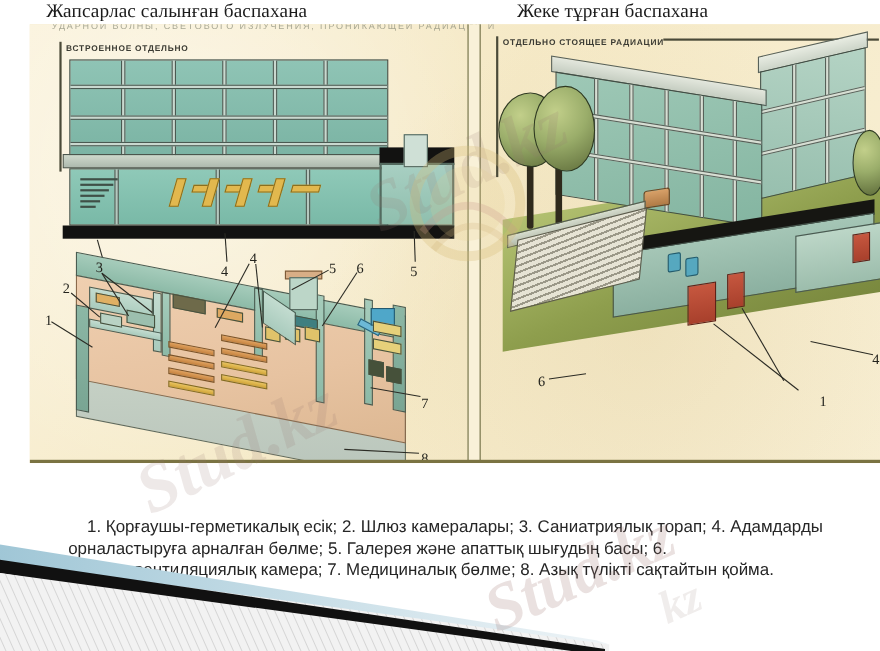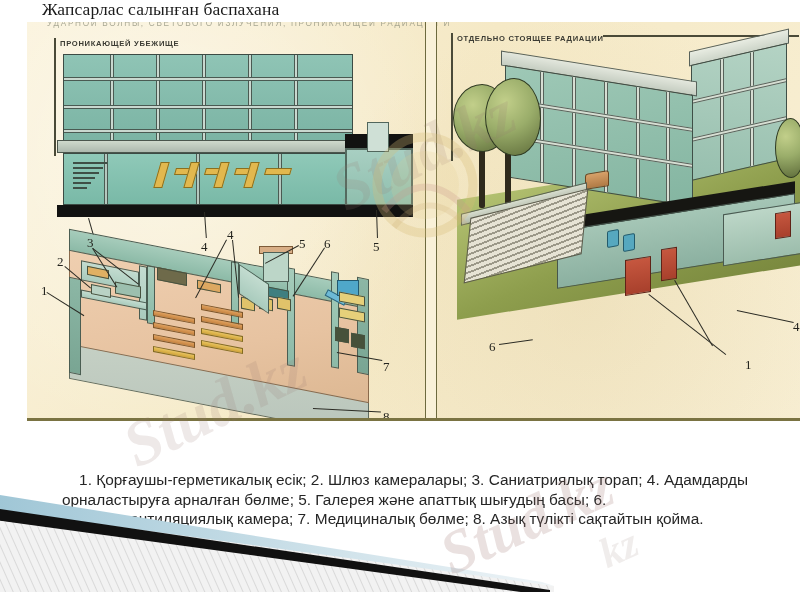--- a/index.html
+++ b/index.html
@@ -306,30 +306,31 @@
     transform: translate(-50%,-50%) ;
     pointer-events:none;
   }
 </style>
 </head>
 <body>
 
 <div id="slide">
 
   <div class="hdr" id="hdr-left">Жапсарлас салынған баспахана</div>
+  <div class="hdr" id="hdr-right">Жеке тұрған баспахана</div>
 
   <div id="figure">
     <div class="paper-grain"></div>
 
     <div id="cutoff-strip">УДАРНОЙ  ВОЛНЫ,  СВЕТОВОГО  ИЗЛУЧЕНИЯ,  ПРОНИКАЮЩЕЙ  РАДИАЦИИ  И</div>
 
     <div class="panel" id="panel-left">
 
       <div class="label-rule" id="rule-left-v"></div>
-      <div class="panel-label" id="label-left">ПРОНИКАЮЩЕЙ УБЕЖИЩЕ</div>
+      <div class="panel-label" id="label-left">ВСТРОЕННОЕ ОТДЕЛЬНО</div>
 
       <div class="art bld" id="sec-building">
         <div class="mullion-v" style="left:46px"></div>
         <div class="mullion-v" style="left:92px"></div>
         <div class="mullion-v" style="left:138px"></div>
         <div class="mullion-v" style="left:184px"></div>
         <div class="mullion-v" style="left:230px"></div>
         <div class="mullion-h" style="top:22px"></div>
         <div class="mullion-h" style="top:50px"></div>
         <div class="mullion-h" style="top:74px"></div>

